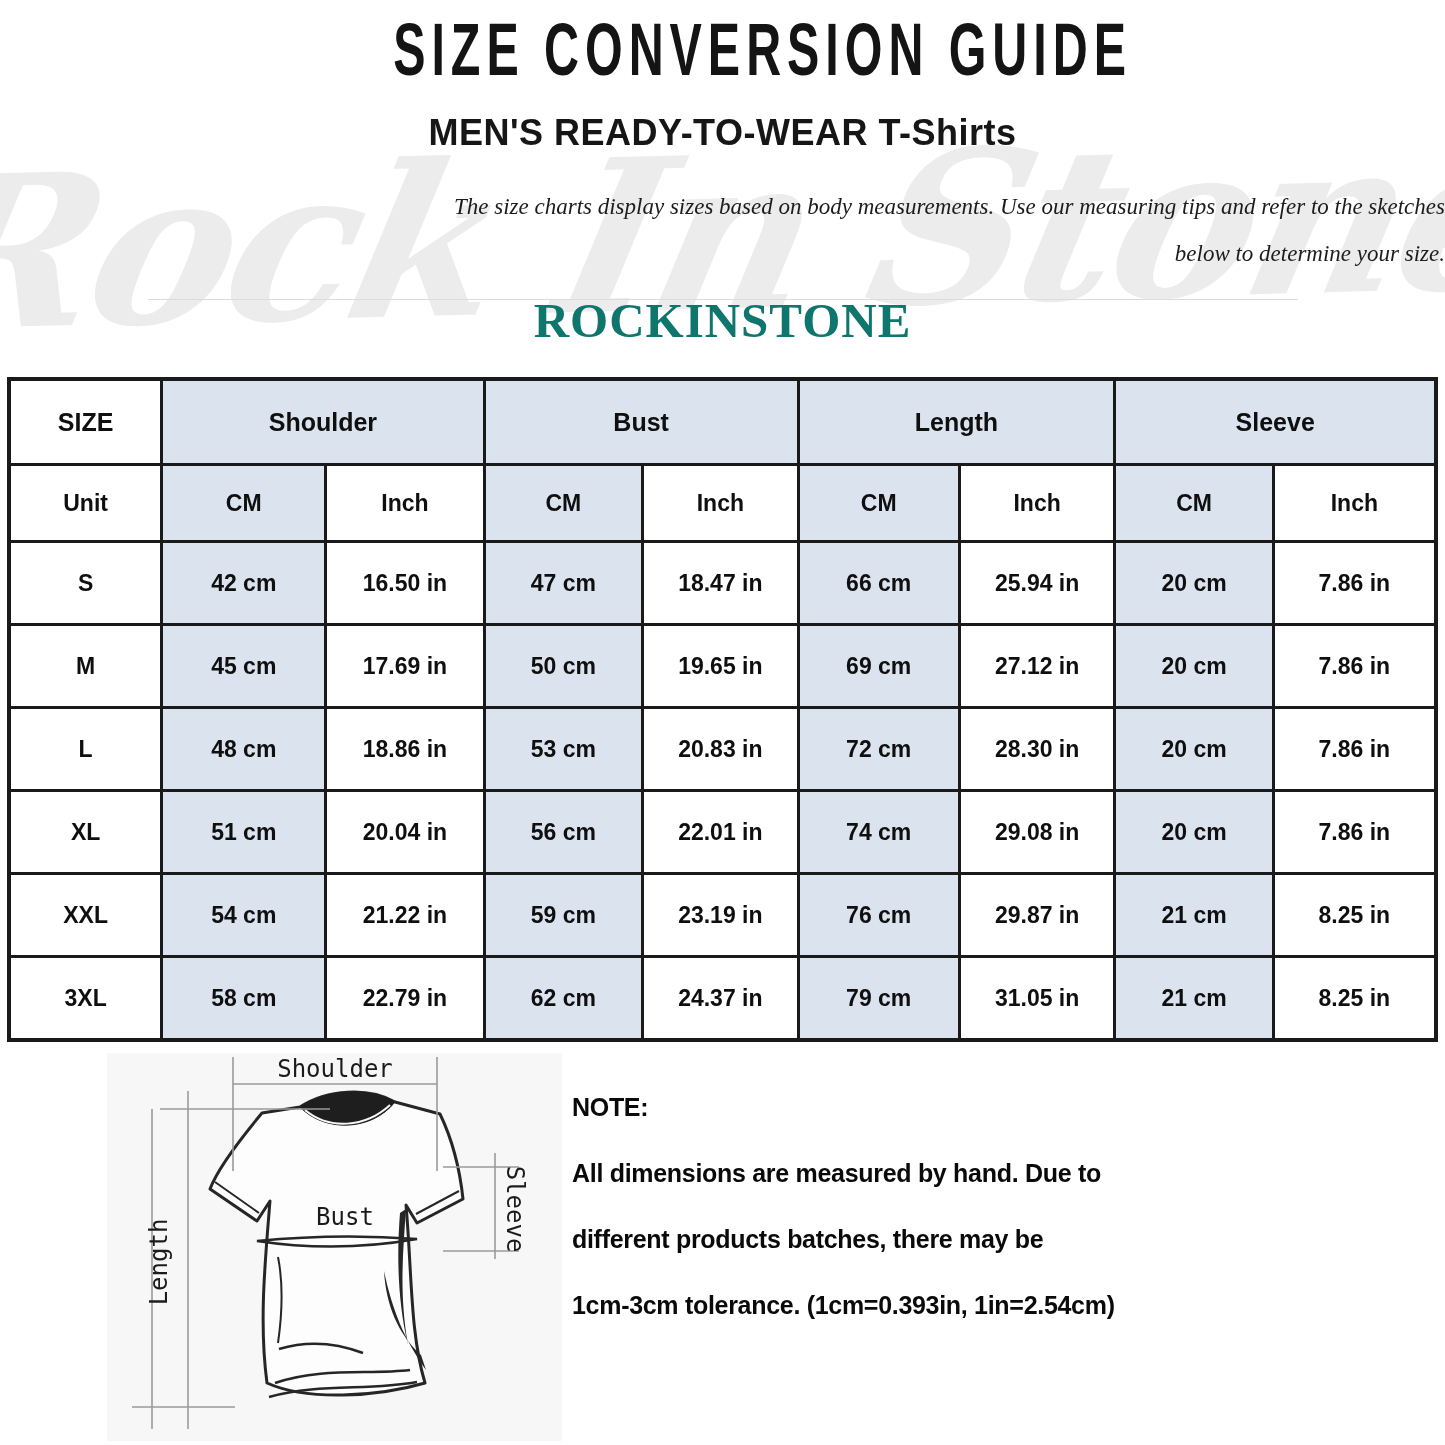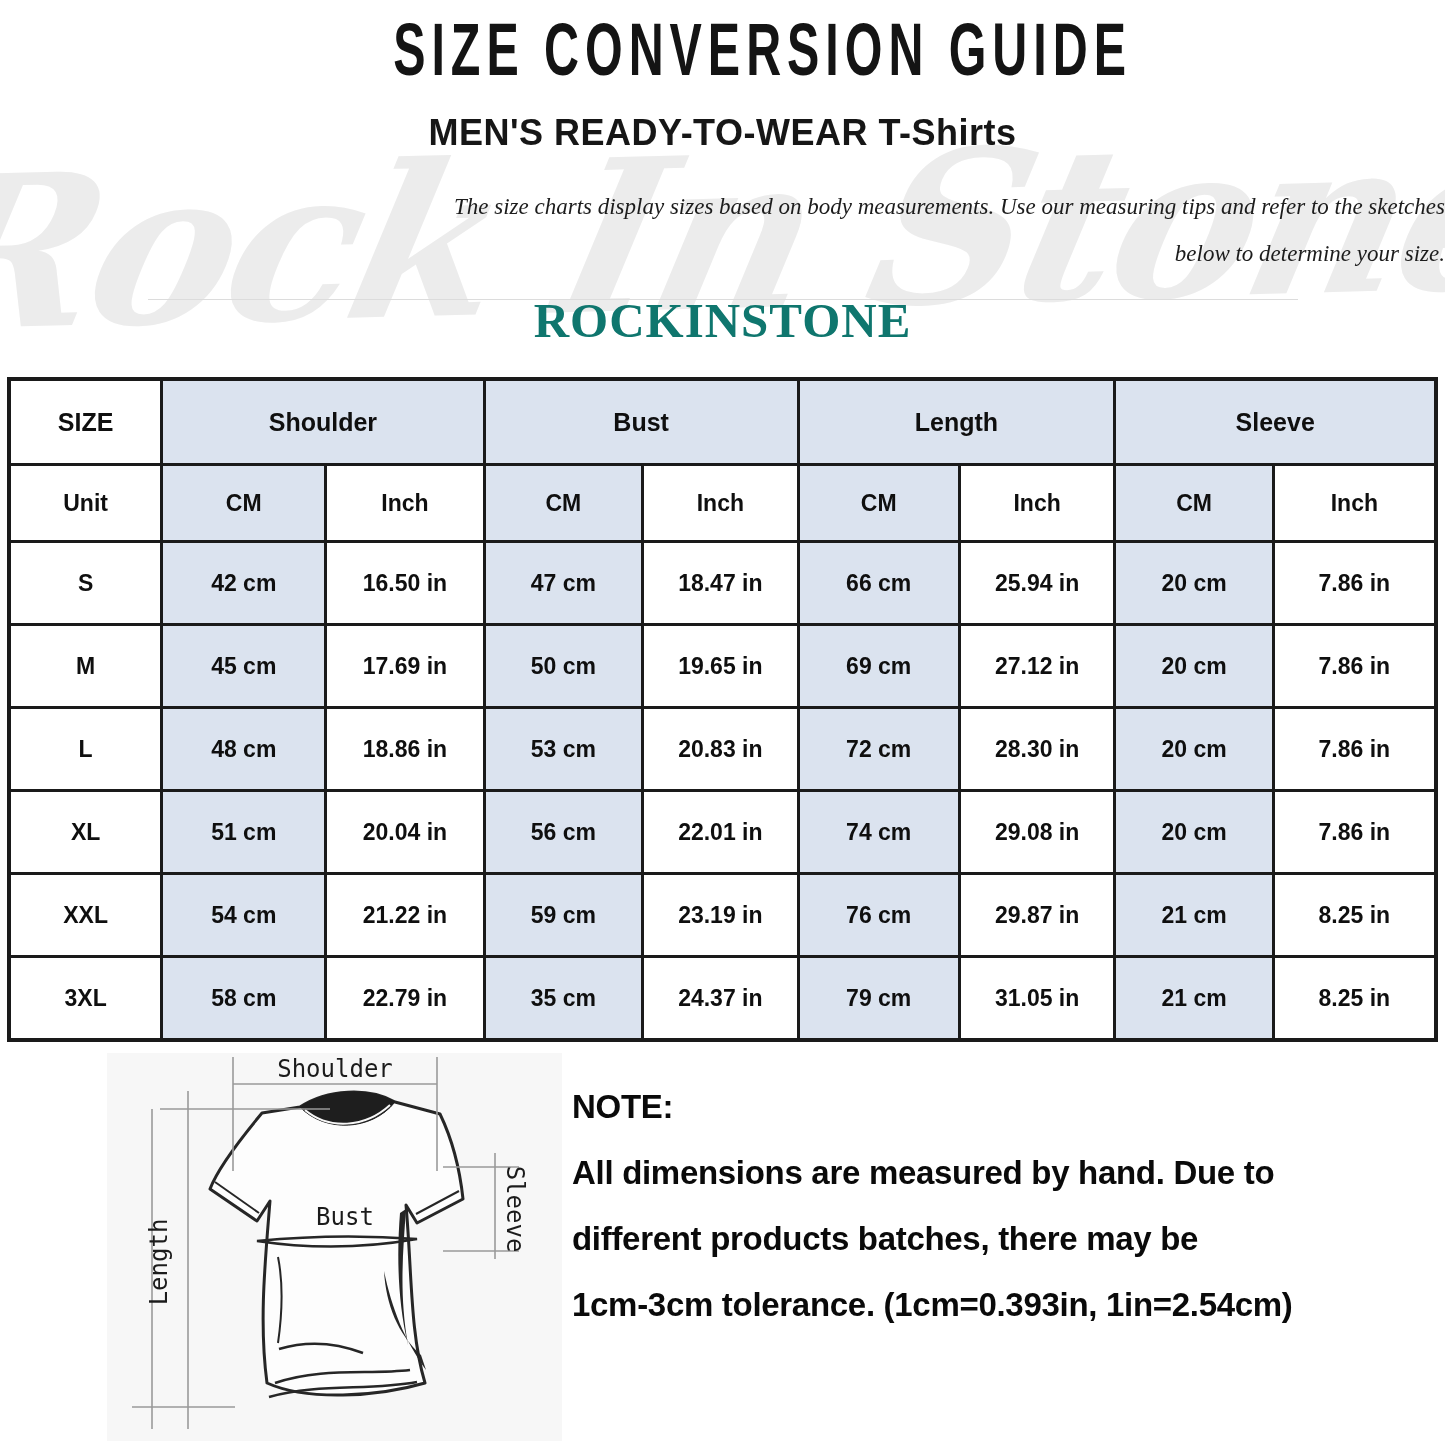--- a/index.html
+++ b/index.html
@@ -56,21 +56,21 @@
   .white{background:#ffffff;}
   
   .sketch{position:absolute;left:107px;top:1053px;width:455px;height:388px;background:#f7f7f7;z-index:2;}
   .sketch svg{display:block;}
   .sketch text{
     font-family:"DejaVu Sans Mono",monospace;font-size:24px;fill:#1b1b1b;
   }
   
   .note{
     position:absolute;left:572px;top:1074px;width:860px;z-index:2;
-    font-weight:bold;font-size:33px;line-height:66px;color:#0a0a0a;
+    font-weight:bold;font-size:25px;line-height:66px;color:#0a0a0a;
     letter-spacing:-0.3px;white-space:nowrap;
   }
 </style>
 </head>
 <body>
 
 <div class="watermark">Rock In Stone</div>
 <div class="rule"></div>
 
 <div class="title-wrap">
@@ -166,21 +166,21 @@
     <td class="white">23.19 in</td>
     <td class="blue">76 cm</td>
     <td class="white">29.87 in</td>
     <td class="blue">21 cm</td>
     <td class="white">8.25 in</td>
   </tr>
   <tr>
     <td class="white">3XL</td>
     <td class="blue">58 cm</td>
     <td class="white">22.79 in</td>
-    <td class="blue">35 cm</td>
+    <td class="blue">62 cm</td>
     <td class="white">24.37 in</td>
     <td class="blue">79 cm</td>
     <td class="white">31.05 in</td>
     <td class="blue">21 cm</td>
     <td class="white">8.25 in</td>
   </tr>
 </tbody>
   </table>
 
 <div class="sketch">

